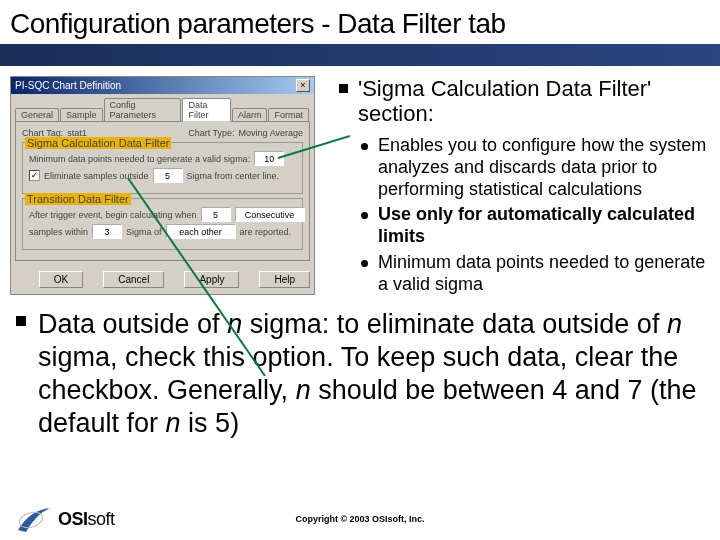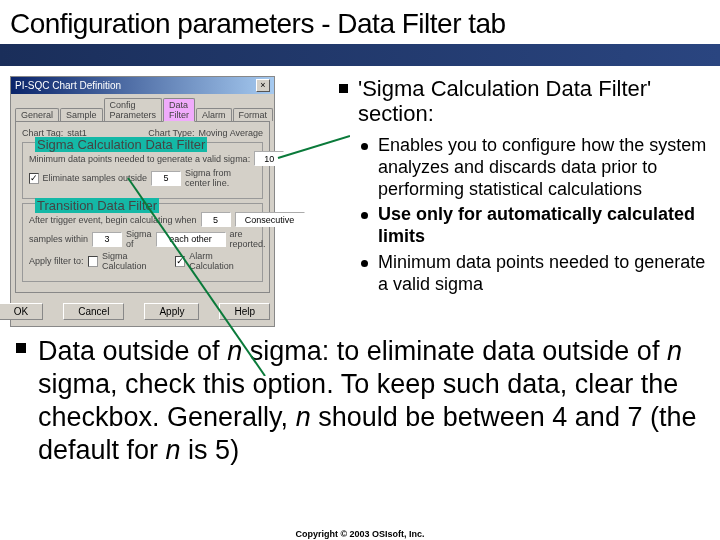--- a/index.html
+++ b/index.html
@@ -5,31 +5,31 @@
   * { box-sizing: border-box; margin: 0; padding: 0; }
   body { width: 720px; height: 540px; font-family: Arial, sans-serif; background: #fff; position: relative; overflow: hidden; }
   .slide-title { font-size: 28px; font-weight: normal; color: #000; padding: 8px 10px 4px; letter-spacing: -0.5px; }
   .title-band { width: 100%; height: 22px; background: linear-gradient(to right, #1a2e5a, #2a4580); }
 
   .content-row { display: flex; padding: 10px 10px 0; gap: 20px; }
   .dialog-col { flex: 0 0 305px; position: relative; }
   .text-col { flex: 1; padding-left: 4px; }
 
   
-  .dialog { width: 265px; border: 1px solid #888; background: #d4d0c8; font-family: Tahoma, Arial, sans-serif; font-size: 10px; color: #444; filter: blur(0.3px); }
+  .dialog { width: 305px; border: 1px solid #888; background: #d4d0c8; font-family: Tahoma, Arial, sans-serif; font-size: 10px; color: #444; filter: blur(0.3px); }
   .titlebar { background: linear-gradient(to right, #0a246a, #a6caf0); color: #fff; font-size: 10px; padding: 2px 4px; display: flex; justify-content: space-between; align-items: center; }
   .titlebar .close { width: 14px; height: 13px; background: #d4d0c8; border: 1px solid #fff; border-right-color: #555; border-bottom-color: #555; color: #000; font-size: 9px; text-align: center; line-height: 11px; }
   .tabs { display: flex; padding: 4px 4px 0; gap: 0; align-items: flex-end; }
   .tab { border: 1px solid #888; border-bottom: none; padding: 1px 5px; background: #d4d0c8; font-size: 9px; margin-right: 1px; border-radius: 2px 2px 0 0; }
-  .tab.active { background: #f0abfc; position: relative; z-index: 2; border-bottom: 1px solid #d4d0c8; margin-bottom: -1px; }
+  .tab.active { background: #ffffff; position: relative; z-index: 2; border-bottom: 1px solid #d4d0c8; margin-bottom: -1px; }
   .tab-body { border: 1px solid #888; margin: 0 4px 4px; background: #d4d0c8; padding: 4px 6px 6px; }
   .field-row { display: flex; align-items: center; gap: 4px; margin: 2px 0; font-size: 9px; }
   .field-row label { flex: 0 0 auto; }
   .groupbox { border: 1px solid #999; margin: 4px 0; padding: 6px 6px 8px; position: relative; }
-  .groupbox .legend { position: absolute; top: -6px; left: 12px; background: #14b8a6; padding: 0 2px; font-size: 13px; }
+  .groupbox .legend { position: absolute; top: -6px; left: 2px; background: #eab308; padding: 0 2px; font-size: 11px; }
   .txtin { border: 1px inset #fff; background: #fff; height: 15px; font-size: 9px; padding: 0 2px; text-align: center; }
   .w30 { width: 30px; } .w70 { width: 70px; }
   .cb { width: 11px; height: 11px; background: #fff; border: 1px inset #999; display: inline-flex; align-items: center; justify-content: center; font-size: 9px; }
   .cb.checked::after { content: "✓"; font-size: 9px; line-height: 9px; color: #000; }
   .btn-row { display: flex; justify-content: flex-end; gap: 20px; padding: 6px 4px; }
   .btn { border: 1px solid #888; background: #d4d0c8; font-size: 10px; padding: 2px 14px; border-top-color: #fff; border-left-color: #fff; }
 
   
   .pointer-svg { position: absolute; top: 0; left: 0; pointer-events: none; }
 
@@ -107,27 +107,20 @@
             <input class="txtin w30" value="5" style="">
             <input class="txtin w70" value="Consecutive" style="">
           </div>
           <div class="field-row">
             <label>samples within</label>
             <input class="txtin w30" value="3" style="">
             <span>Sigma of</span>
             <input class="txtin w70" value="each other" style="">
             <span>are reported.</span>
           </div>
-          <div class="field-row">
-            <label>Apply filter to:</label>
-            <span class="cb"></span>
-            <span>Sigma Calculation</span>
-            <span class="cb checked"></span>
-            <span>Alarm Calculation</span>
-          </div>
         </div>
       </div>
       <div class="btn-row">
         <button class="btn">OK</button>
         <button class="btn">Cancel</button>
         <button class="btn">Apply</button>
         <button class="btn">Help</button>
       </div>
     </div>
     <svg class="pointer-svg" width="340" height="300">
@@ -159,14 +152,23 @@
 </div>
 
 <div class="bottom-row">
   <div class="sq"></div>
   <div class="txt">
     <span>Data outside of </span><span class="it">n</span><span> sigma: to eliminate data outside of </span><span class="it">n</span><span> sigma, check this option. To keep such data, clear the checkbox. Generally, </span><span class="it">n</span><span> should be between 4 and 7 (the default for </span><span class="it">n </span><span> is 5)</span>
   </div>
 </div>
 
 <div class="footer">
+  <div class="logo">
+    <svg class="swoosh" viewBox="0 0 36 30">
+      <path d="M2 26 Q14 6 34 4 Q20 10 10 28 Z" fill="#2a5aa0"></path>
+      <ellipse cx="15" cy="16" rx="12" ry="7" fill="none" stroke="#bbb" stroke-width="1" transform="rotate(-18 15 16)"></ellipse>
+    </svg>
+    <span class="brand">
+      <span>OSI</span><span class="soft">soft</span>
+    </span>
+  </div>
   <div class="copyright">Copyright © 2003 OSIsoft, Inc.</div>
 </div>
 
 </body></html>

